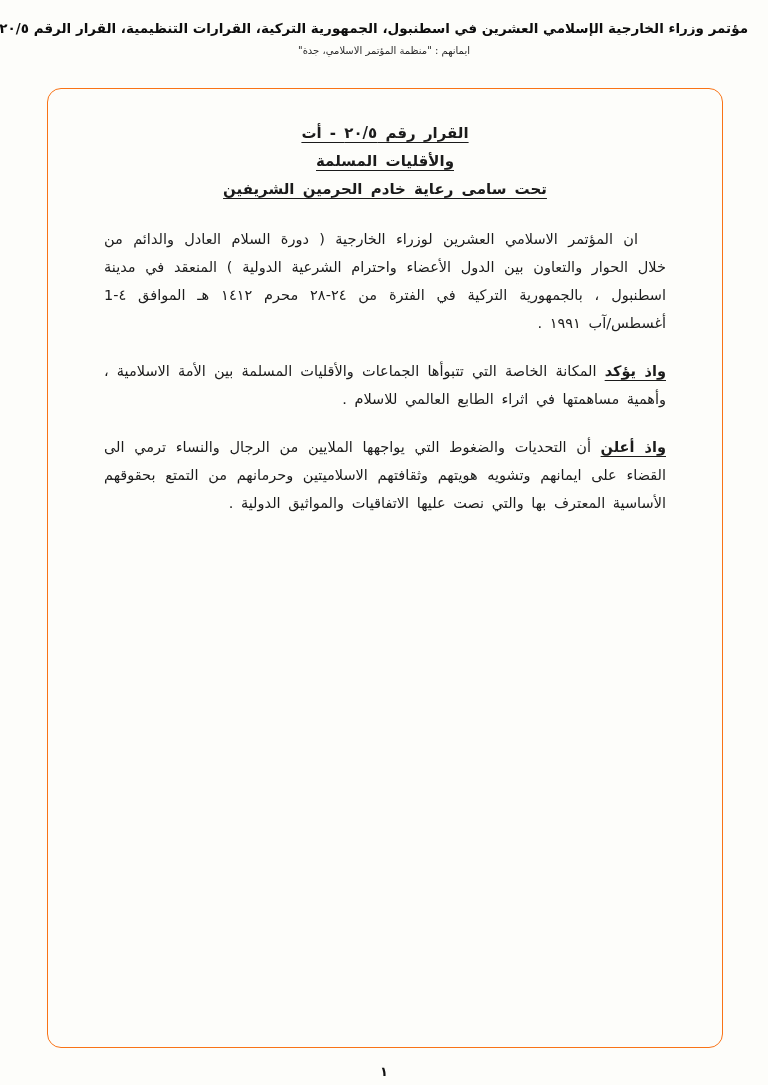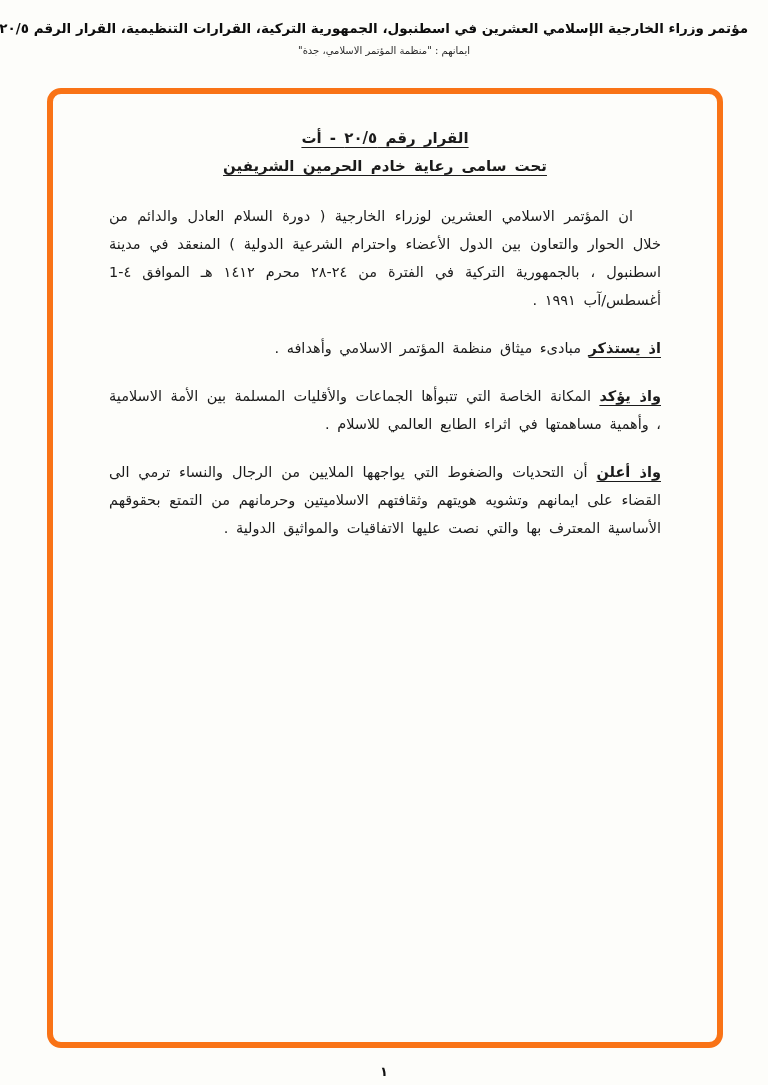--- a/index.html
+++ b/index.html
@@ -36,21 +36,21 @@
     font-size: 10px;
     color: #2a2a2a;
   }
   .frame {
     position: absolute;
     left: 47px;
     top: 88px;
     width: 676px;
     height: 960px;
     box-sizing: border-box;
-    border: 6px solid #f97316;
+    border: 1px solid #f97316;
     border-radius: 14px;
     padding: 30px 56px 20px 56px;
     background: transparent;
     overflow: hidden;
   }
   .title-block {
     text-align: center;
     margin-bottom: 22px;
   }
   .title-line {
@@ -97,29 +97,26 @@
     <div class="header-line2">
       <span>ايمانهم :</span>
       <span>"منظمة المؤتمر الاسلامي، جدة"</span>
     </div>
   </div>
 
   <div class="frame">
 
     <div class="title-block">
       <div class="title-line">القرار رقم ٢٠/٥ - أت</div>
+      <div class="title-line">والأقليات المسلمة</div>
       <div class="title-line">تحت سامى رعاية خادم الحرمين الشريفين</div>
     </div>
 
     <p class="paragraph opening">ان المؤتمر الاسلامي العشرين لوزراء الخارجية ( دورة السلام العادل والدائم من خلال الحوار والتعاون بين الدول الأعضاء واحترام الشرعية الدولية ) المنعقد في مدينة اسطنبول ، بالجمهورية التركية في الفترة من ٢٤-٢٨ محرم ١٤١٢ هـ الموافق ٤-1 أغسطس/آب ١٩٩١ .</p>
 
-    <p class="paragraph">
-      <span class="lead">اذ يستذكر</span>
-      <span>مبادىء ميثاق منظمة المؤتمر الاسلامي وأهدافه .</span>
-    </p>
 
 
     <p class="paragraph">
       <span class="lead">واذ يؤكد</span>
       <span>المكانة الخاصة التي تتبوأها الجماعات والأقليات المسلمة بين الأمة الاسلامية ، وأهمية مساهمتها في اثراء الطابع العالمي للاسلام .</span>
     </p>
 
 
     <p class="paragraph">
       <span class="lead">واذ أعلن</span>

